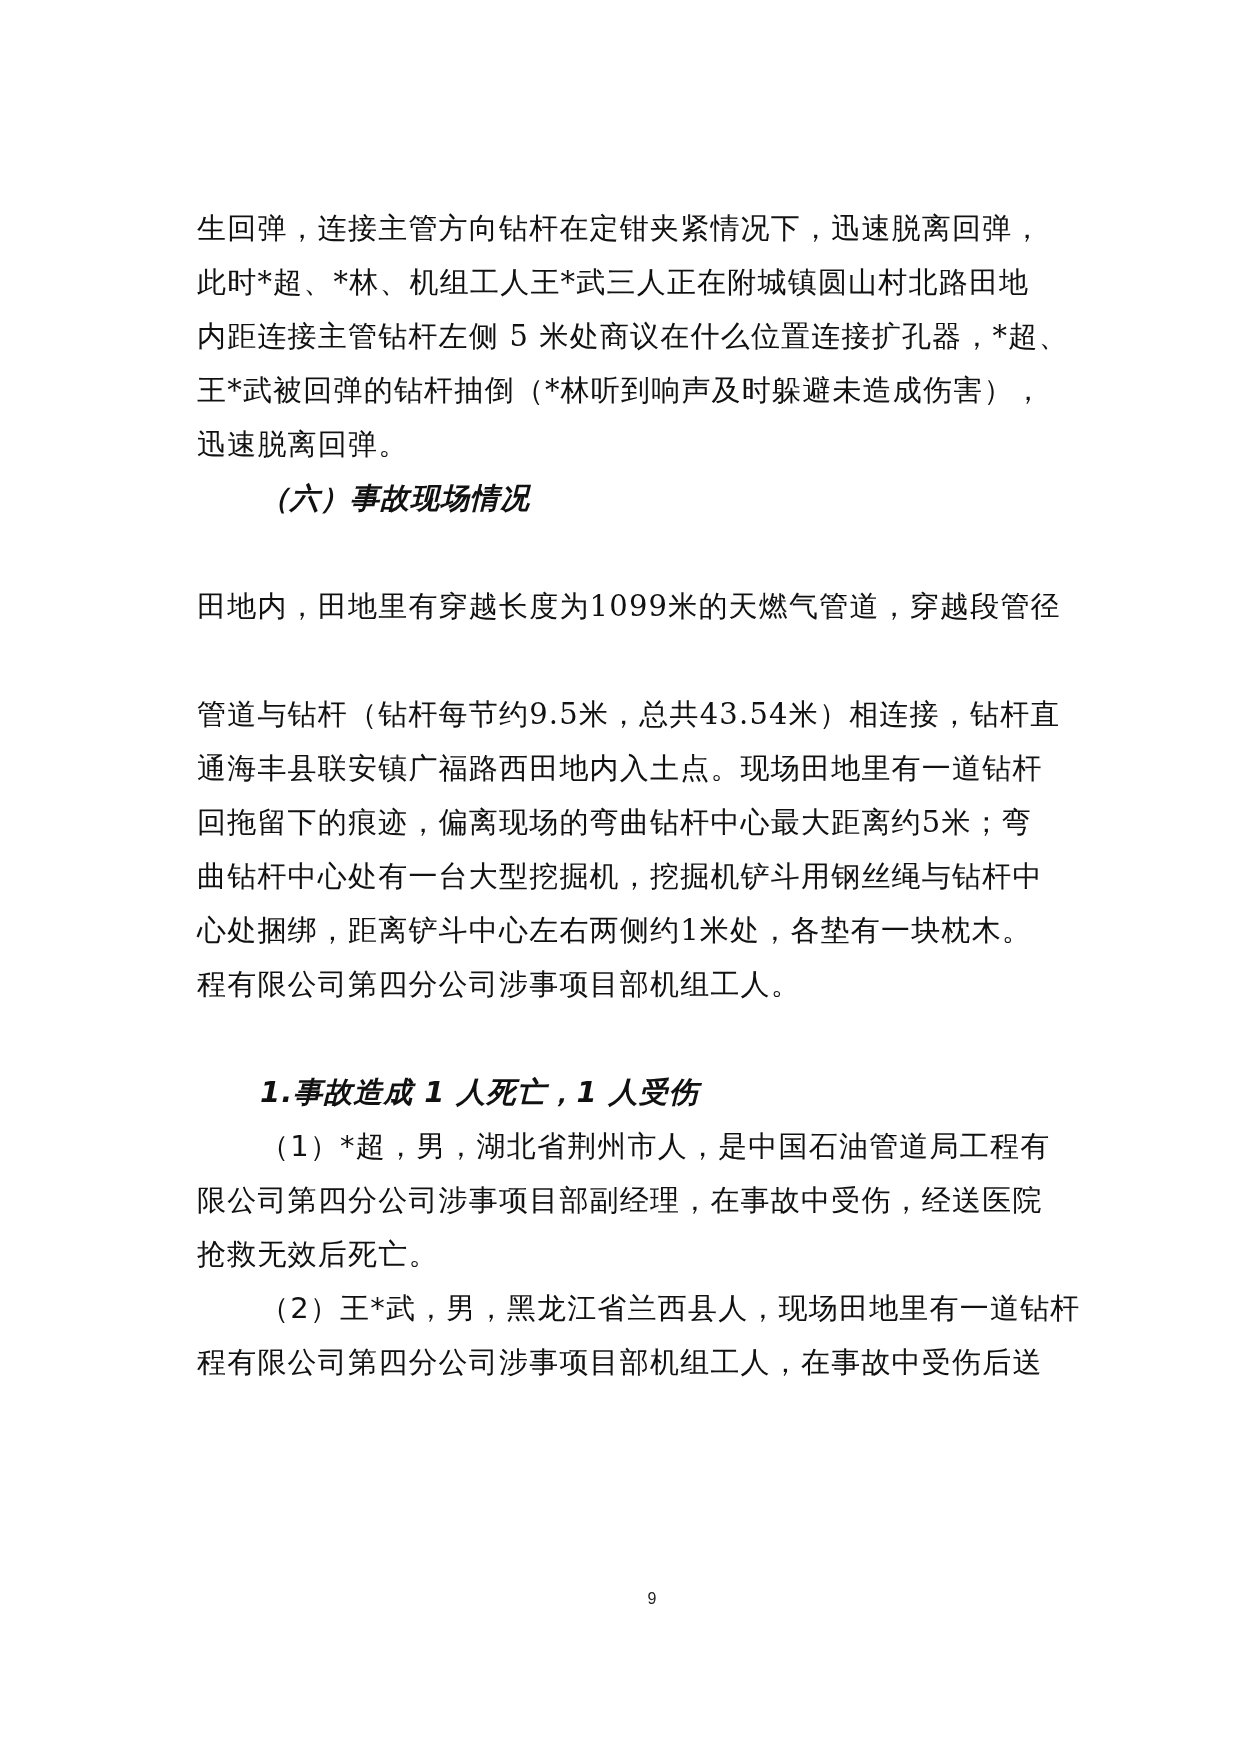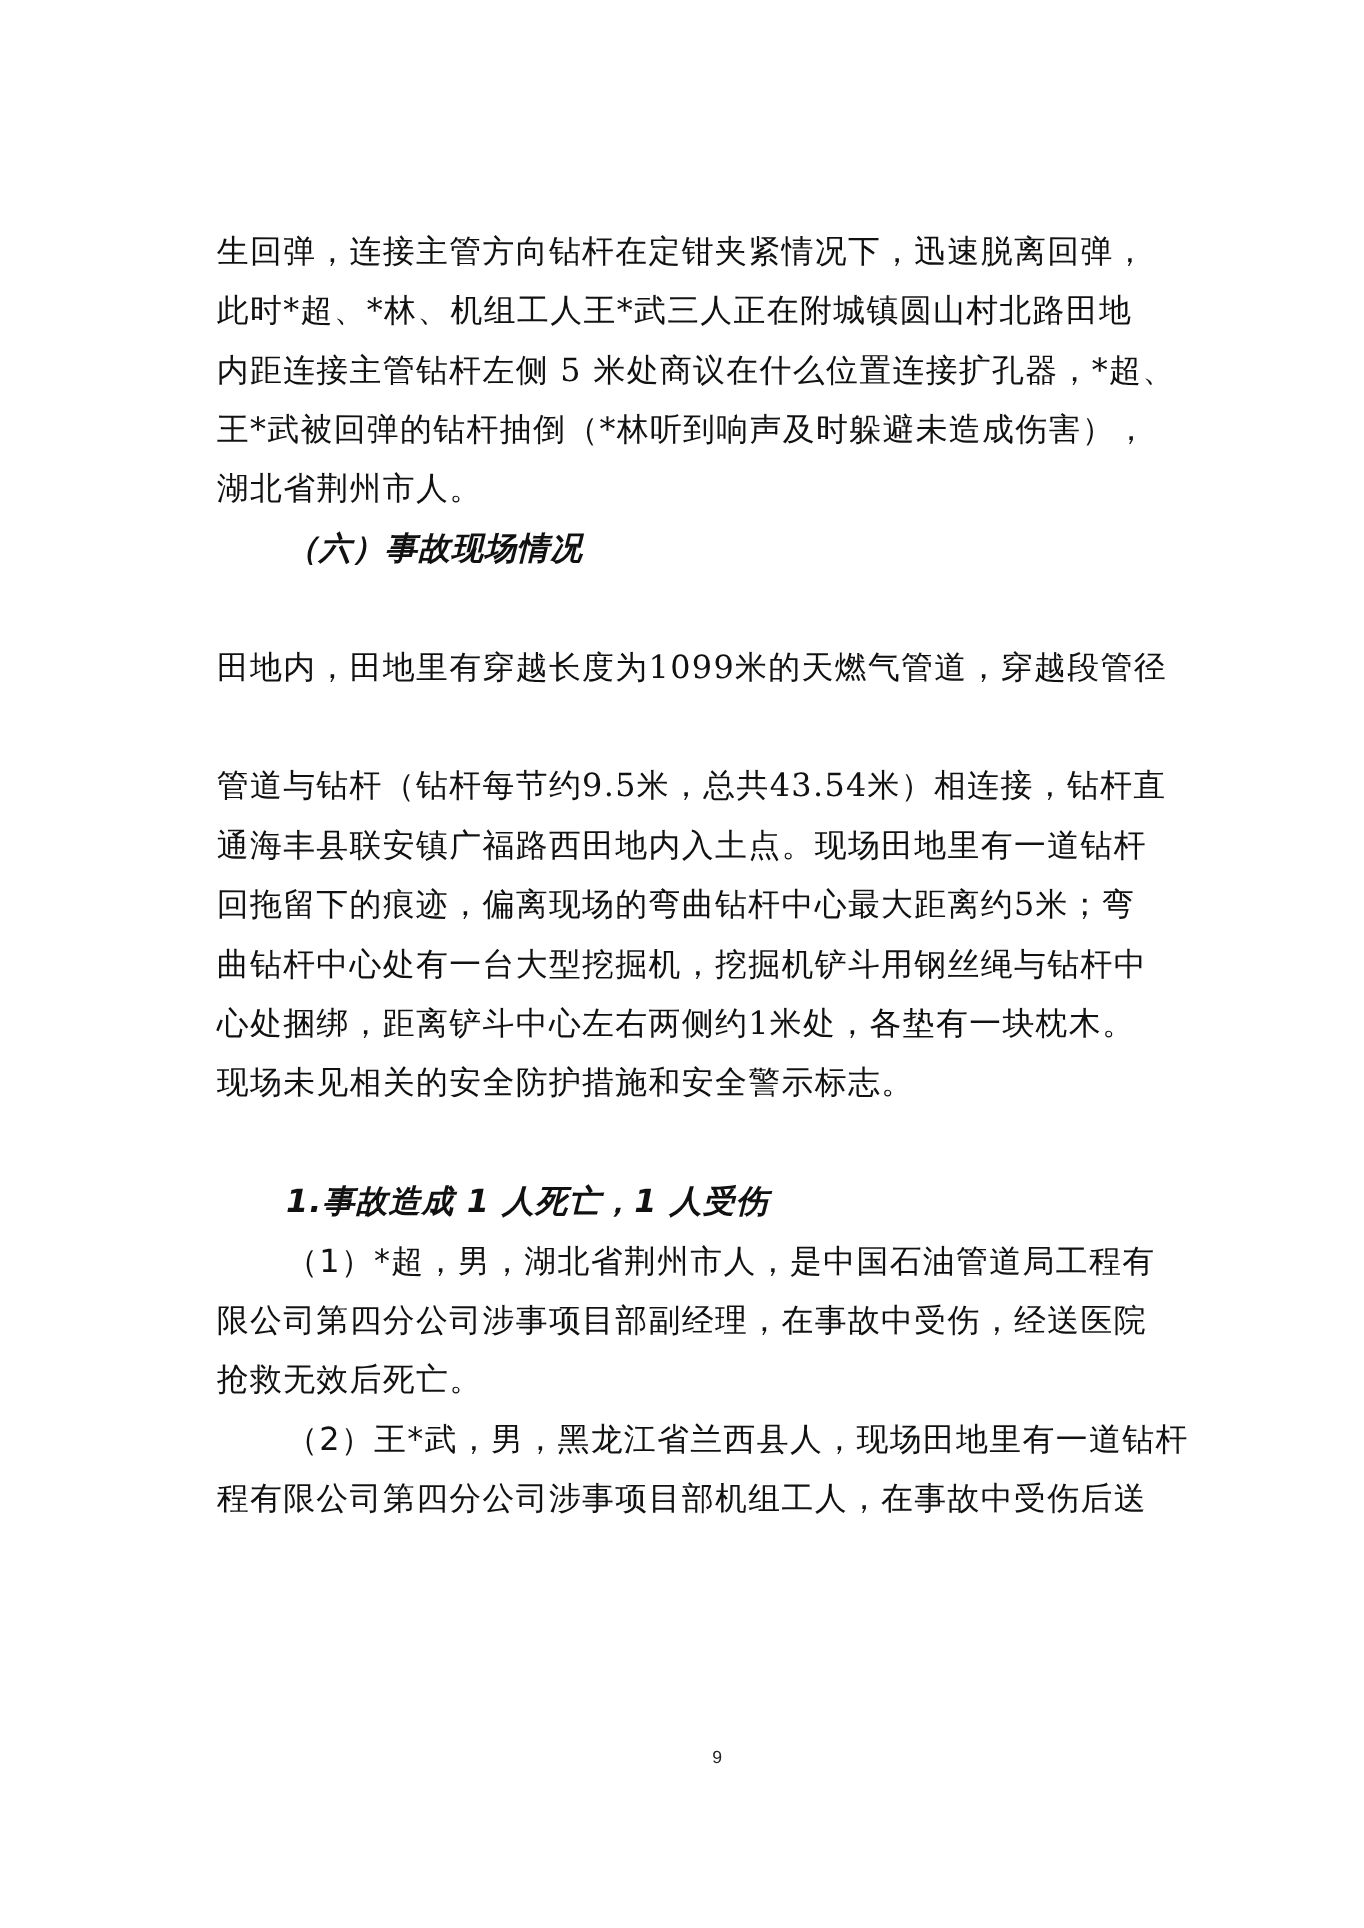--- a/index.html
+++ b/index.html
@@ -16,31 +16,31 @@
 </style>
 </head>
 <body>
 
 <div class="page">
 
   <div class="line" style="top:208px">生回弹，连接主管方向钻杆在定钳夹紧情况下，迅速脱离回弹，</div>
   <div class="line" style="top:262px">此时*超、*林、机组工人王*武三人正在附城镇圆山村北路田地</div>
   <div class="line" style="top:316px">内距连接主管钻杆左侧 5 米处商议在什么位置连接扩孔器，*超、</div>
   <div class="line" style="top:370px">王*武被回弹的钻杆抽倒（*林听到响声及时躲避未造成伤害），</div>
-  <div class="line" style="top:424px">湖北省荆州市人。</div>
+  <div class="line" style="top:424px">迅速脱离回弹。</div>
 
   <div class="line indent heading" style="top:478px">（六）事故现场情况</div>
 
   <div class="line" style="top:586px">田地内，田地里有穿越长度为1099米的天燃气管道，穿越段管径</div>
   <div class="line" style="top:694px">管道与钻杆（钻杆每节约9.5米，总共43.54米）相连接，钻杆直</div>
   <div class="line" style="top:748px">通海丰县联安镇广福路西田地内入土点。现场田地里有一道钻杆</div>
   <div class="line" style="top:802px">回拖留下的痕迹，偏离现场的弯曲钻杆中心最大距离约5米；弯</div>
   <div class="line" style="top:856px">曲钻杆中心处有一台大型挖掘机，挖掘机铲斗用钢丝绳与钻杆中</div>
   <div class="line" style="top:910px">心处捆绑，距离铲斗中心左右两侧约1米处，各垫有一块枕木。</div>
-  <div class="line" style="top:964px">现场未见相关的安全防护措施和安全警示标志。</div>
+  <div class="line" style="top:964px">程有限公司第四分公司涉事项目部机组工人。</div>
 
 
   <div class="line indent heading" style="top:1072px">1.事故造成 1 人死亡，1 人受伤</div>
 
   <div class="line indent" style="top:1126px">
     <span class="bold">（1）*超</span><span>，男，湖北省荆州市人，是中国石油管道局工程有</span>
   </div>
   <div class="line" style="top:1180px">限公司第四分公司涉事项目部副经理，在事故中受伤，经送医院</div>
   <div class="line" style="top:1234px">抢救无效后死亡。</div>
 

